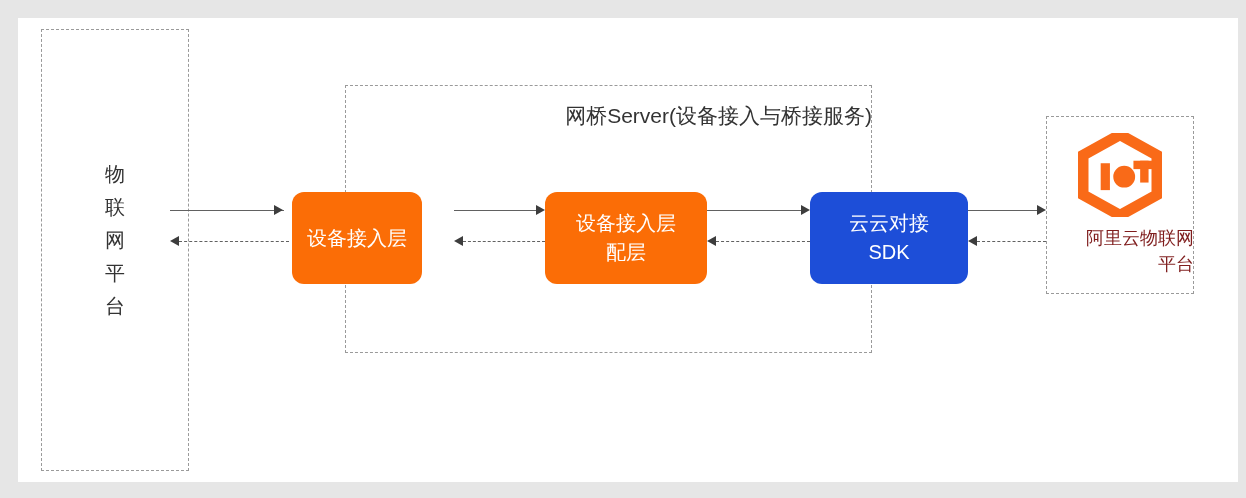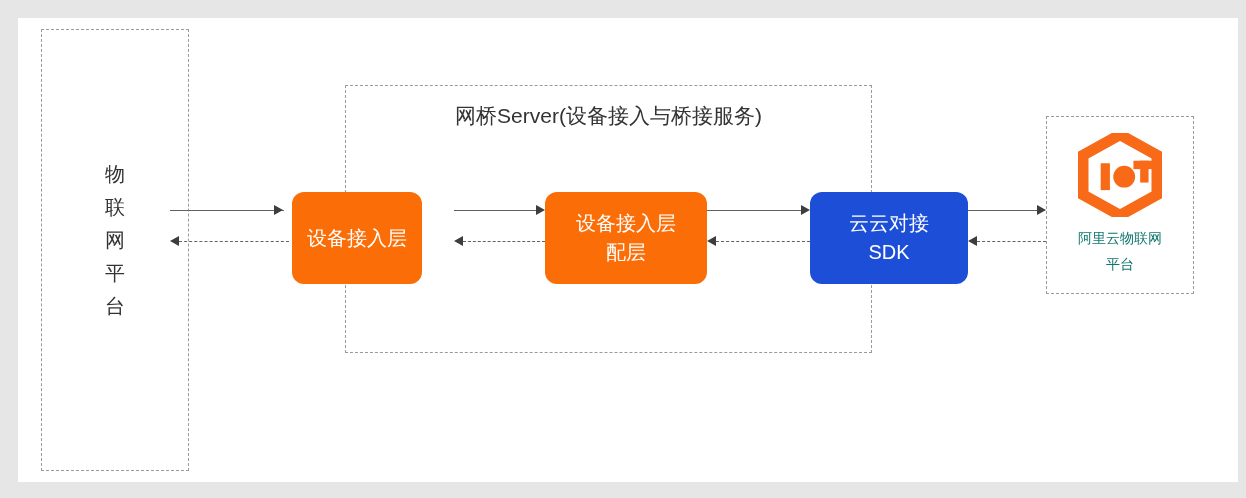--- a/index.html
+++ b/index.html
@@ -64,21 +64,21 @@
     letter-spacing: 0;
     white-space: pre-line;
   }
 
   
   #bridge-server-title {
     position: absolute;
     left: 327px;
     top: 83px;
     width: 527px;
-    text-align: center;
+    text-align: right;
     color: #333333;
     font-size: 21px;
     line-height: 30px;
   }
 
   
   .node {
     position: absolute;
     border-radius: 12px;
     display: flex;
@@ -143,23 +143,23 @@
     left: 1060px;
     top: 115px;
     width: 84px;
     height: 84px;
   }
   #aliyun-platform-label {
     position: absolute;
     left: 1028px;
     top: 207px;
     width: 148px;
-    text-align: center;
-    color: #0f766e;
-    font-size: 14px;
+    text-align: right;
+    color: #7f1d1d;
+    font-size: 18px;
     line-height: 26px;
     white-space: pre-line;
   }
 </style>
 </head>
 <body>
 
 <div id="stage">
   <div id="canvas">
 

